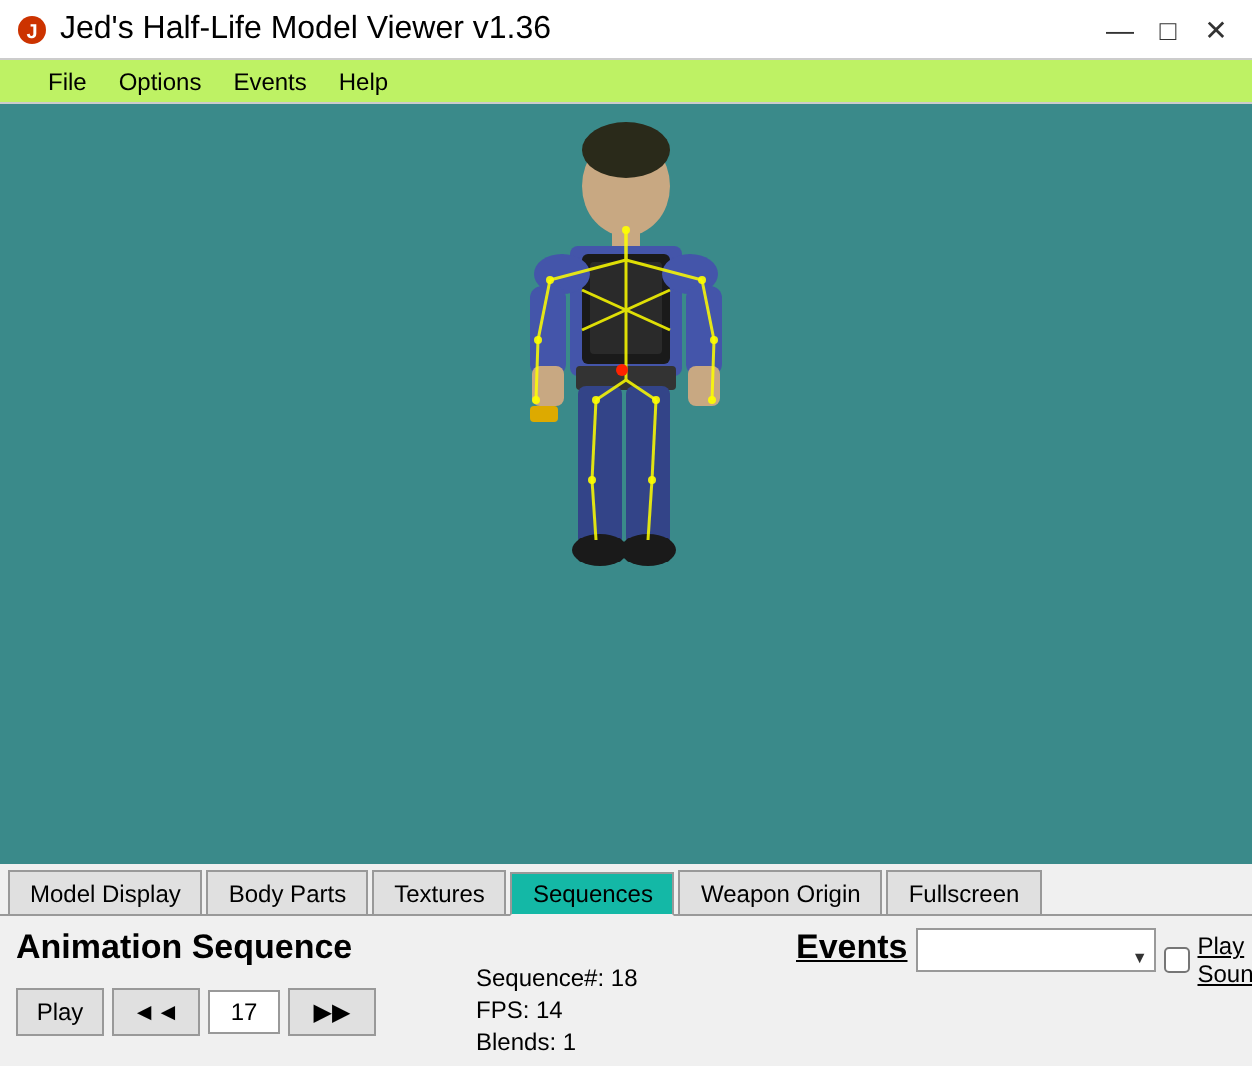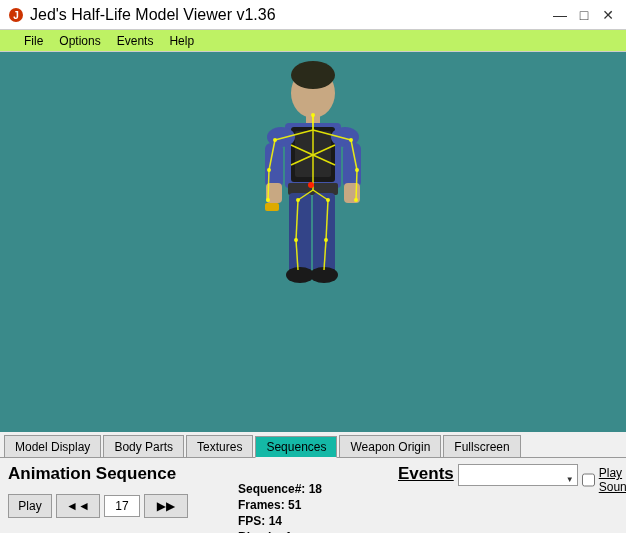--- a/index.html
+++ b/index.html
@@ -196,21 +196,20 @@
     .section-info {
       display: flex;
       flex-direction: column;
       gap: 2px;
       min-width: 140px;
       padding-top: 18px;
     }
     .info-line {
       font-size: 12px;
       color: #000;
-      font-weight: bold;
     }
 
     
     .section-events {
       display: flex;
       flex-direction: row;
       gap: 4px;
       min-width: 130px;
       text-decoration: underline;
     }
@@ -376,21 +375,20 @@
         <button class="ctrl-btn play-btn">Play</button>
         <button class="ctrl-btn">◄◄</button>
         <input class="frame-input" type="text" value="17" style="">
         <button class="ctrl-btn">▶▶</button>
       </div>
 
     </div>
 
     <div class="section-info">
       <div class="info-line">Sequence#: 18</div>
-      <div class="info-line">Frames: 51</div>
       <div class="info-line">FPS: 14</div>
       <div class="info-line">Blends: 1</div>
 
     </div>
 
     <div class="section-events">
       <div class="section-label">Events</div>
       <div class="events-dropdown-wrapper">
         <select class="events-dropdown">
           <option></option>

